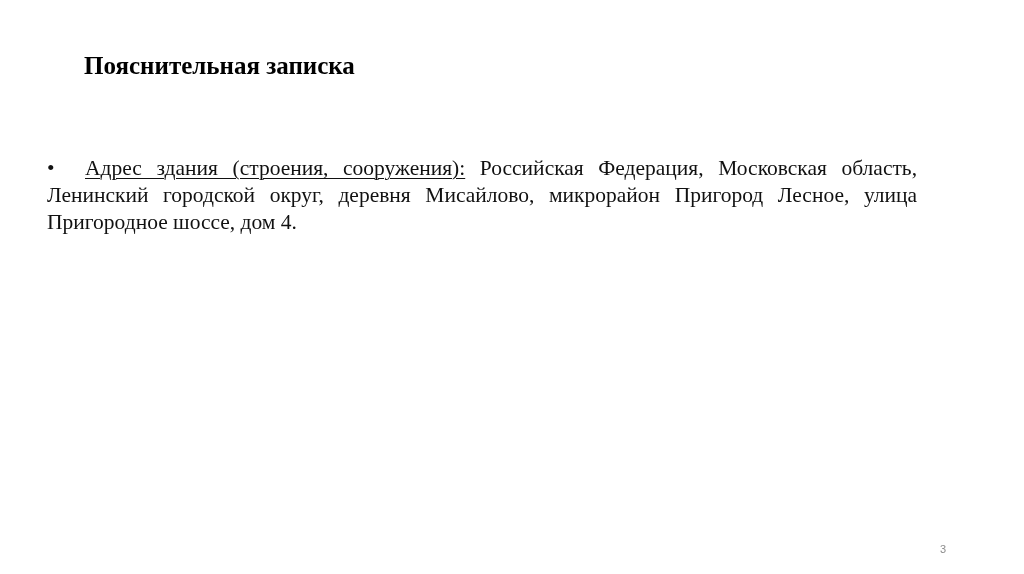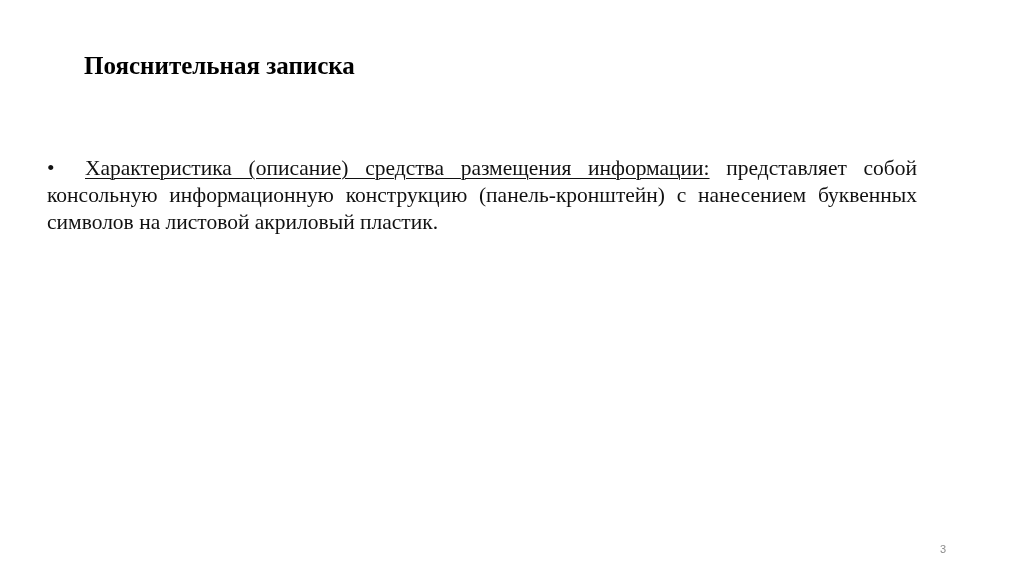--- a/index.html
+++ b/index.html
@@ -65,18 +65,18 @@
     }
   </style>
 </head>
 <body>
 
 <div class="slide">
   <h1 class="title">Пояснительная записка</h1>
 
   <ul class="content">
     <li class="item">
-      <span class="bullet">•</span><span class="label">Характеристика (описание) средства размещения информации:</span><span> представляет собой консольную информационную конструкцию (панель-кронштейн) с нанесением буквенных символов на листовой акриловый пластик.</span>
+      <span class="bullet">•</span><span class="label">Адрес здания (строения, сооружения):</span><span> Российская Федерация, Московская область, Ленинский городской округ,  деревня Мисайлово, микрорайон Пригород Лесное, улица Пригородное шоссе, дом 4.</span>
     </li>
   </ul>
 
   <div class="page-number">3</div>
 </div>
 
 </body></html>

